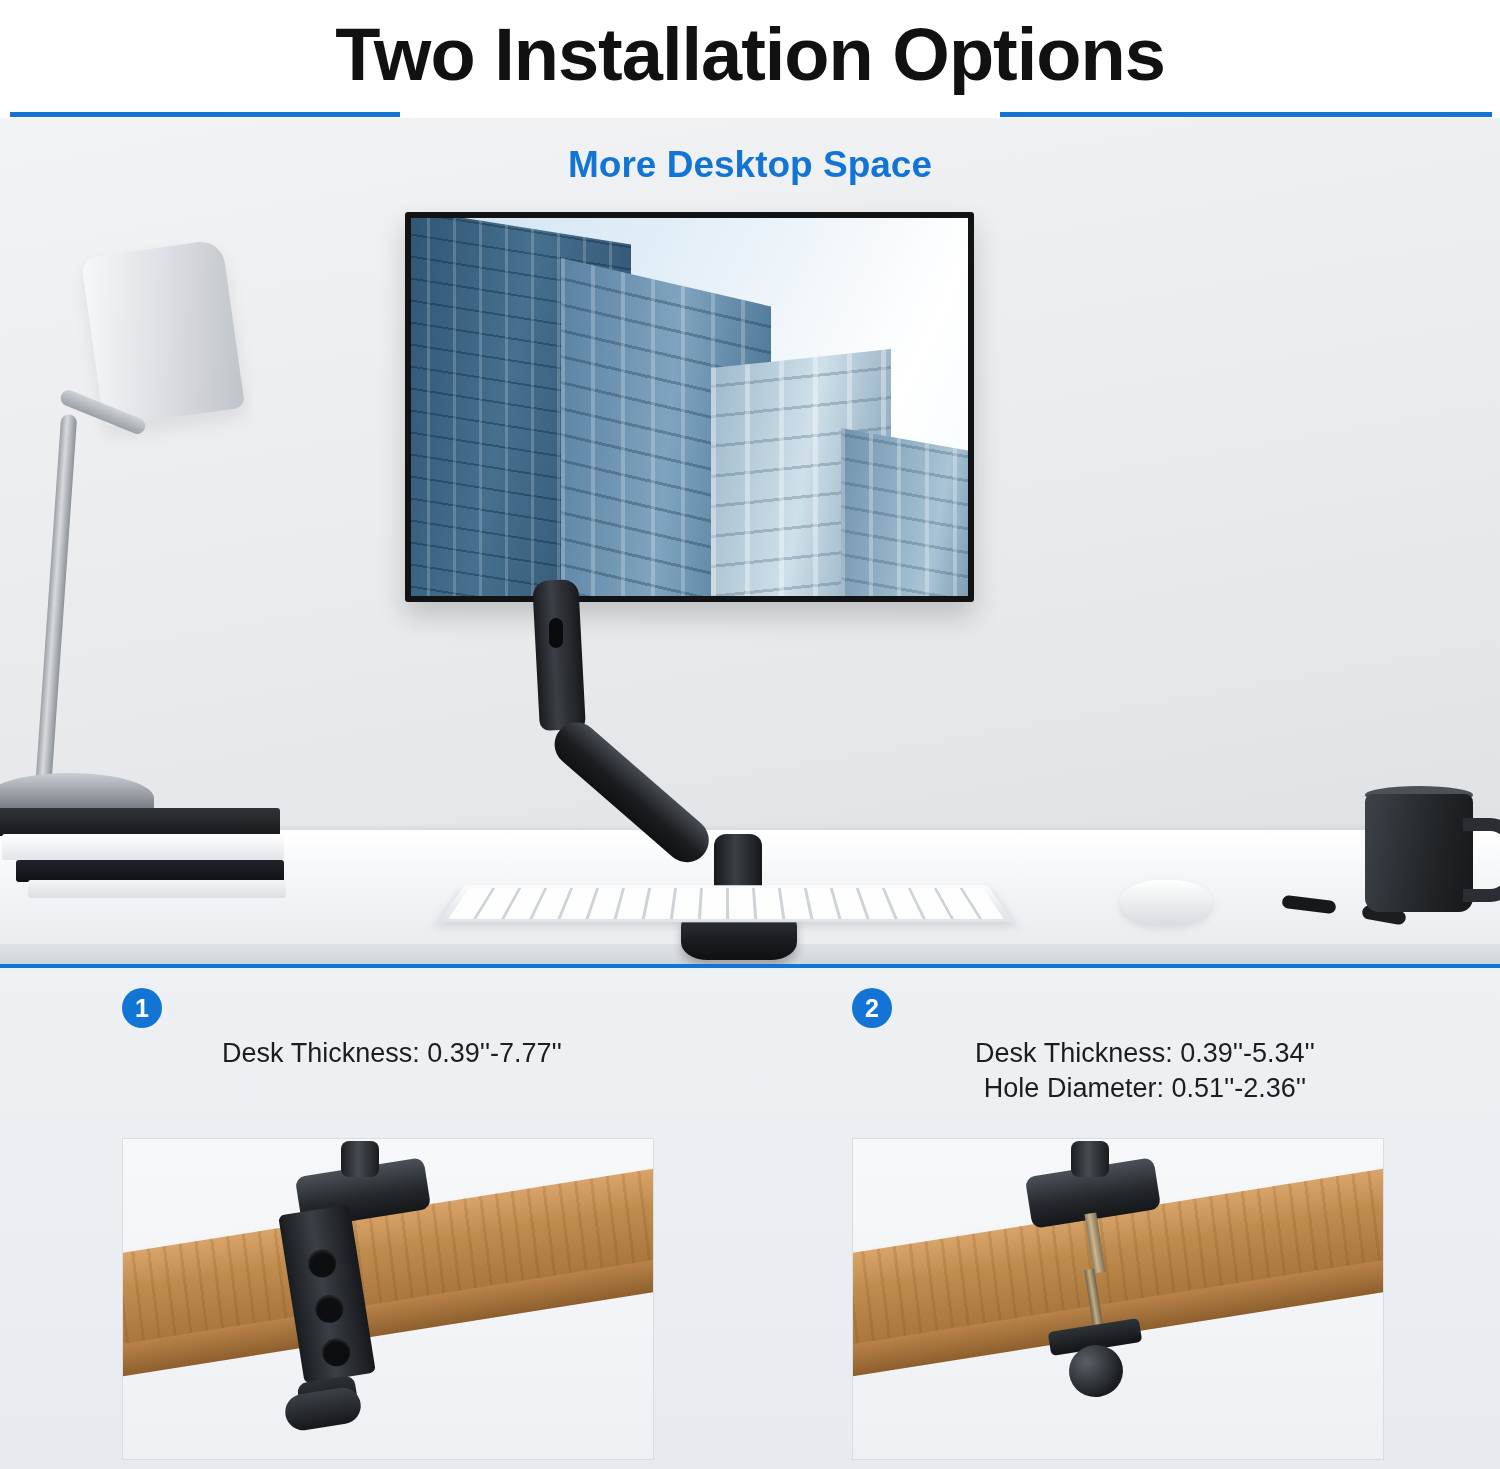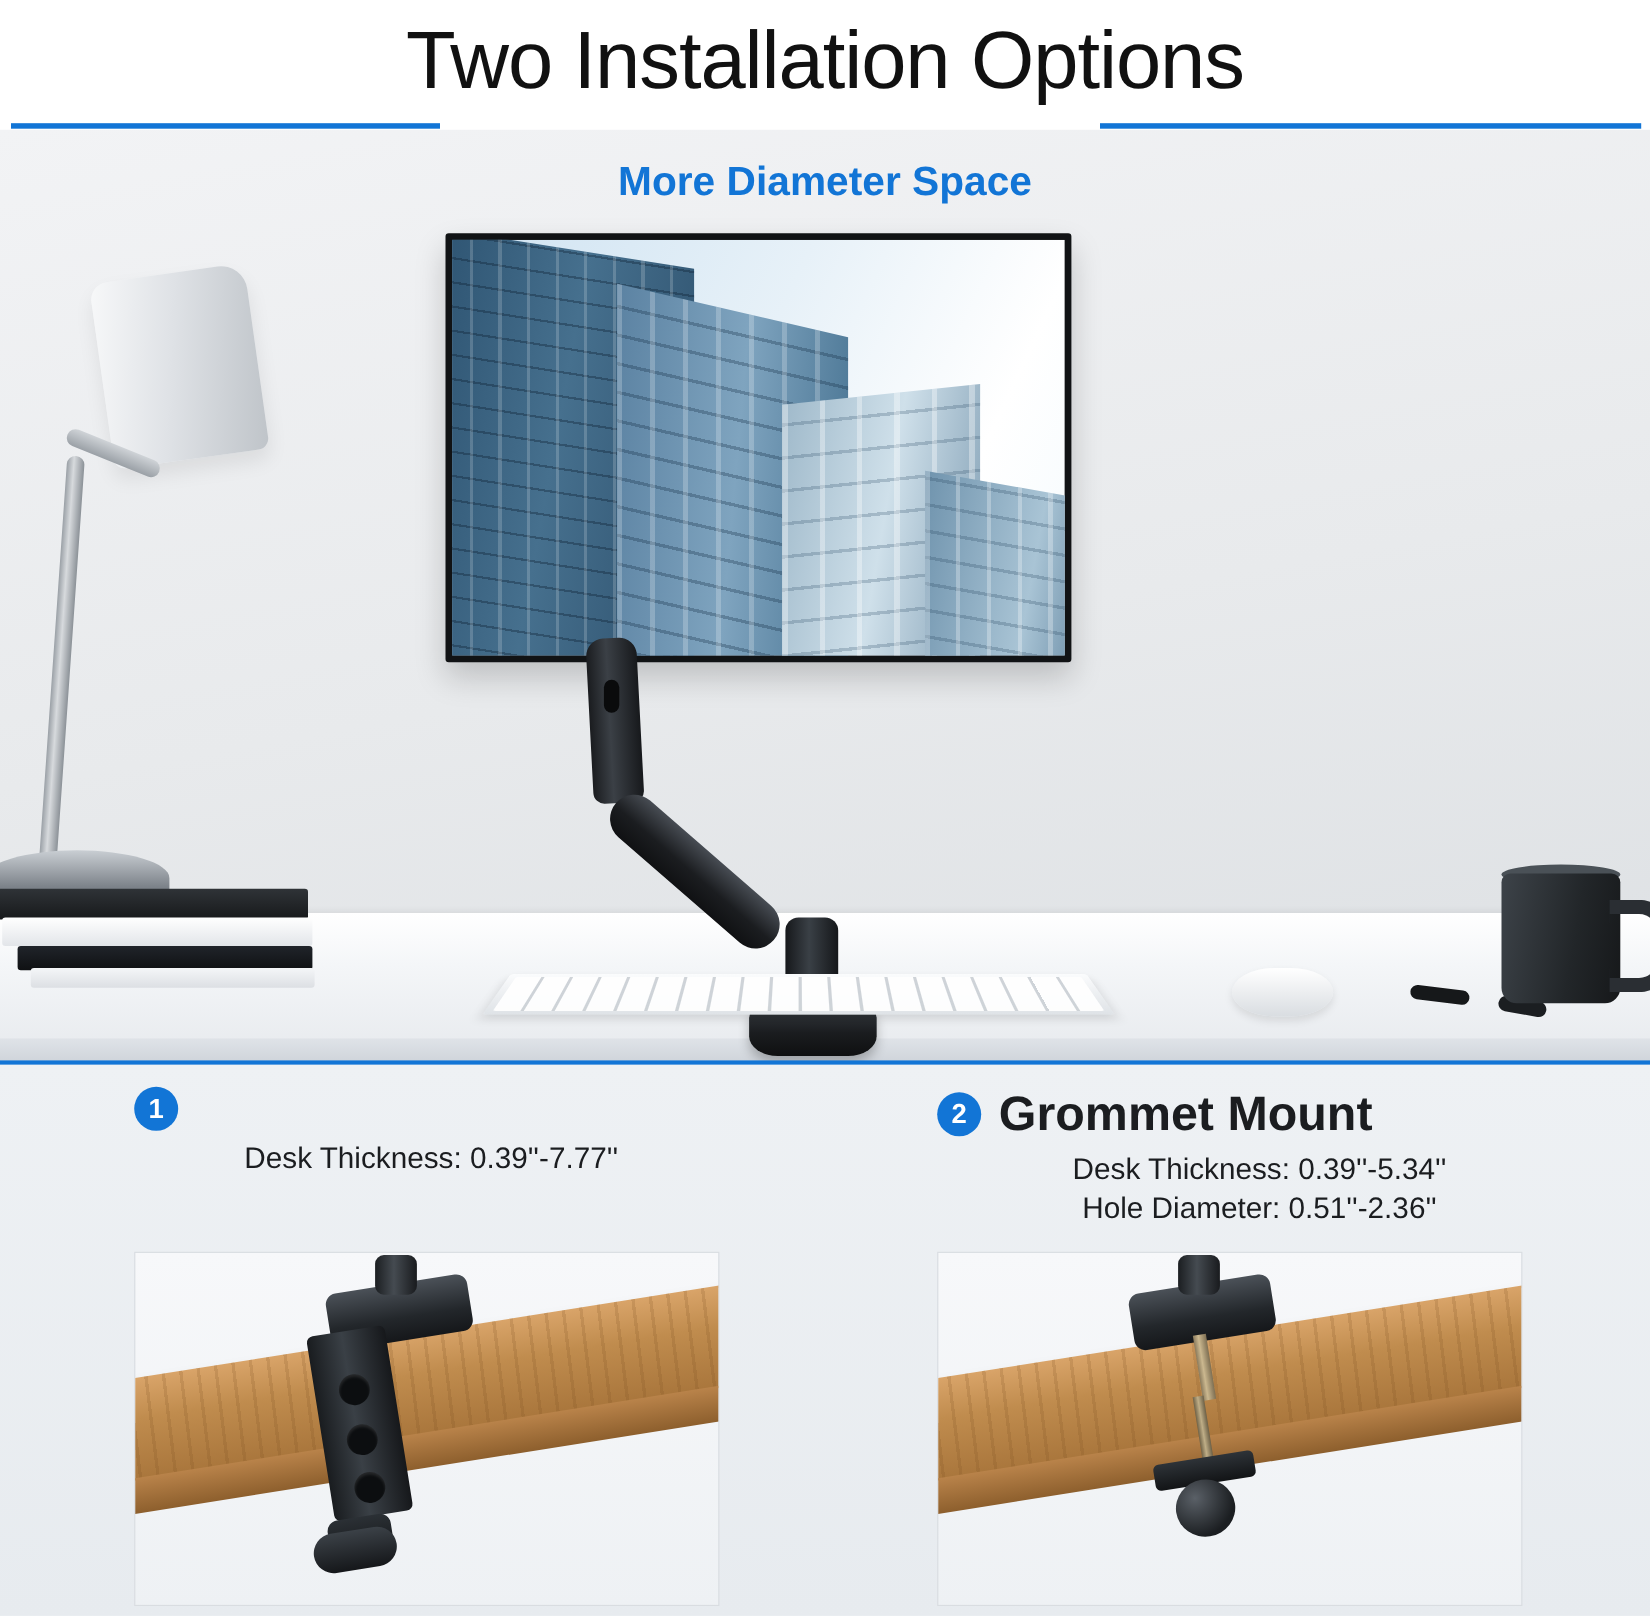--- a/index.html
+++ b/index.html
@@ -12,21 +12,21 @@
   }
   .page{position:relative;width:1500px;height:1469px;}
 
   
   .header{
     position:absolute;left:0;top:0;width:1500px;height:110px;
     display:flex;align-items:center;justify-content:center;
     background:#ffffff;
   }
   .header-title{
-    font-size:74px;font-weight:normal;color:#111111;
+    font-size:74px;font-weight:bold;color:#111111;
     letter-spacing:-1px;line-height:1;
     white-space:nowrap;
   }
   .rule{
     position:absolute;top:112px;height:5px;background:#1275D6;
   }
   .rule.left{left:10px;width:390px;}
   .rule.right{left:1000px;width:492px;}
 
   
@@ -298,21 +298,21 @@
     <div class="header-title">Two Installation Options</div>
   </div>
   <div class="rule left"></div>
   <div class="rule right"></div>
 
   <div class="scene">
     <div class="wall"></div>
     <div class="desk"></div>
     <div class="desk-edge"></div>
 
-    <div class="scene-label">More Diameter Space</div>
+    <div class="scene-label">More Desktop Space</div>
 
     <div class="lamp-shade"></div>
     <div class="lamp-neck2"></div>
     <div class="lamp-neck"></div>
     <div class="lamp-base"></div>
 
     <div class="book bk1"></div>
     <div class="book bk2"></div>
     <div class="book bk3"></div>
     <div class="book bk4"></div>
@@ -373,21 +373,20 @@
           <div class="clamp-hole h3"></div>
         </div>
         <div class="clamp-screw"></div>
         <div class="clamp-knob"></div>
       </div>
     </div>
 
     <div class="option right">
       <div class="opt-head right-head">
         <div class="badge">2</div>
-        <div class="opt-title">Grommet Mount</div>
       </div>
       <div class="opt-sub right-sub">Desk Thickness: 0.39''-5.34''</div>
       <div class="opt-sub right-sub" style="margin-top:0">Hole Diameter: 0.51''-2.36''</div>
 
       <div class="photo right-photo">
         <div class="deskboard">
           <div class="grain"></div>
             <div class="front"></div>
         </div>
         <div class="mount-head"></div>

